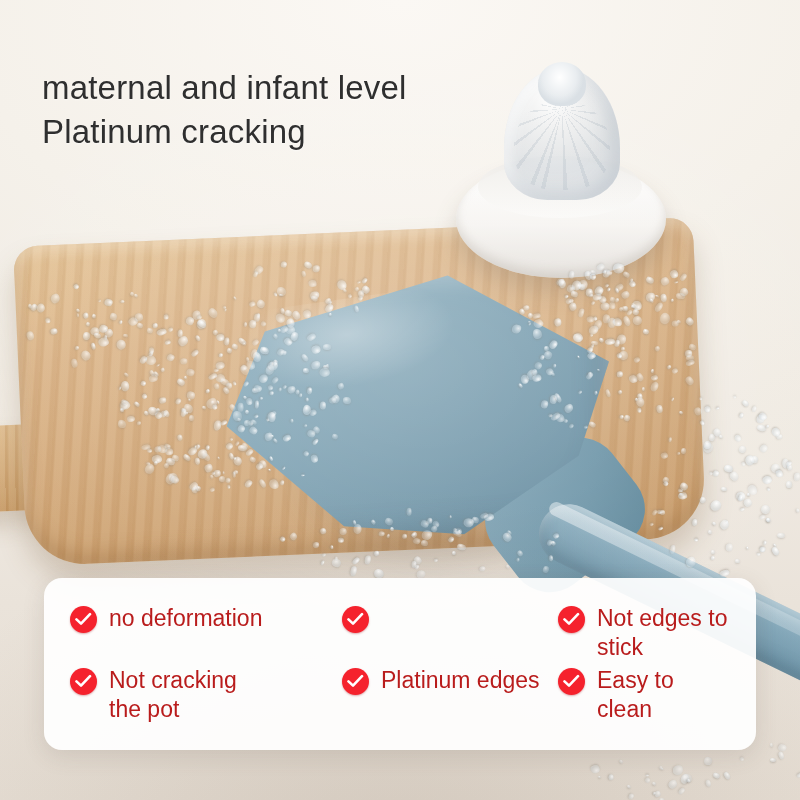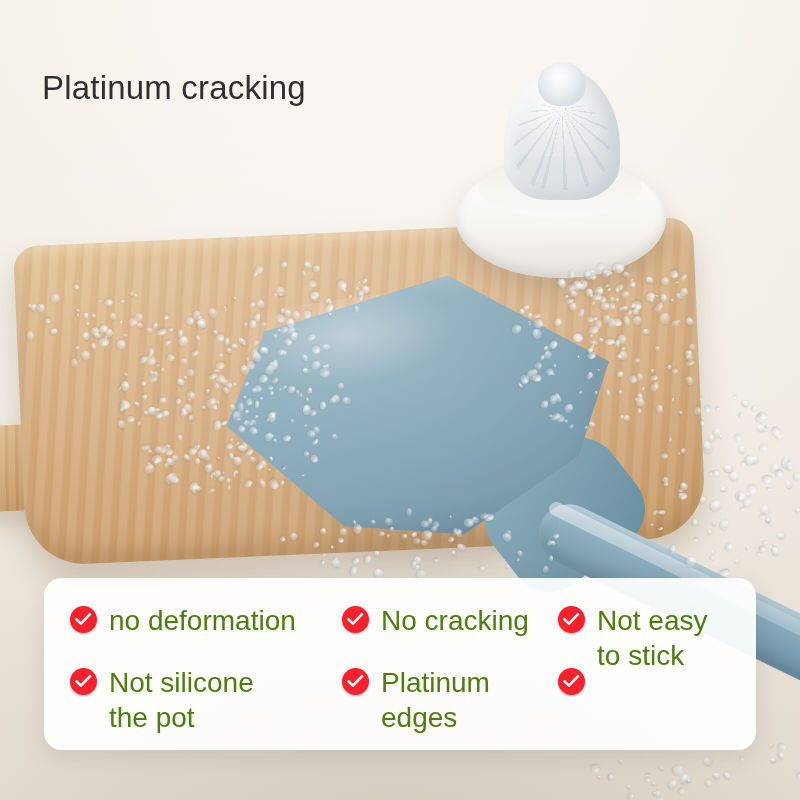--- a/index.html
+++ b/index.html
@@ -292,22 +292,22 @@
     width: 27px;
     height: 27px;
     border-radius: 50%;
     background: #f5222d;
     position: relative;
     margin-top: 2px;
     box-shadow: 0 1px 2px rgba(160, 20, 30, 0.35);
   }
   .check svg { position: absolute; left: 5px; top: 6px; }
   .feature-label {
-    font-size: 28px;
-    color: #4d7c0f;
+    font-size: 23px;
+    color: #b91c1c;
     line-height: 1.24;
     max-width: 200px;
   }
 </style>
 </head>
 <body>
 
 <div id="stage">
 
   <div class="bg-base"></div>
@@ -981,20 +981,21 @@
       <div class="crystal" style="left: 326.3px; top: 298.1px; width: 4.9px; height: 5.5px; border-radius: 50%; transform: rotate(59deg); opacity: 0.86;"></div>
       <div class="crystal" style="left: 342.9px; top: 289px; width: 4.1px; height: 2.8px; border-radius: 40% 55% 45% 50%; transform: rotate(28deg); opacity: 0.7;"></div>
       <div class="crystal" style="left: 352.9px; top: 306.6px; width: 7.4px; height: 4.2px; border-radius: 50%; transform: rotate(74deg); opacity: 0.76;"></div>
       <div class="crystal" style="left: 279px; top: 293.7px; width: 3.7px; height: 2.3px; border-radius: 50%; transform: rotate(0deg); opacity: 0.8;"></div>
       <div class="crystal" style="left: 276.5px; top: 286.6px; width: 9.3px; height: 8.5px; border-radius: 40% 55% 45% 50%; transform: rotate(6deg); opacity: 0.65;"></div>
     </div>
 
   <div class="bg-vignette"></div>
 
   <div class="headline">
+    <div>maternal and infant level</div>
     <div>Platinum cracking</div>
   </div>
 
   <div class="features">
     <div class="feature-grid">
 
       <div class="feature">
         <span class="check">
           <svg width="17" height="15" viewBox="0 0 17 15">
               <path d="M1.5 7.4 L6 11.6 L15 2.2" fill="none" stroke="#ffffff" stroke-width="2.6" stroke-linecap="round" stroke-linejoin="round"></path>
@@ -1002,55 +1003,55 @@
         </span>
         <span class="feature-label">no deformation</span>
       </div>
 
       <div class="feature">
         <span class="check">
           <svg width="17" height="15" viewBox="0 0 17 15">
               <path d="M1.5 7.4 L6 11.6 L15 2.2" fill="none" stroke="#ffffff" stroke-width="2.6" stroke-linecap="round" stroke-linejoin="round"></path>
             </svg>
         </span>
-        <span class="feature-label">No cracking</span>
       </div>
 
       <div class="feature">
         <span class="check">
           <svg width="17" height="15" viewBox="0 0 17 15">
               <path d="M1.5 7.4 L6 11.6 L15 2.2" fill="none" stroke="#ffffff" stroke-width="2.6" stroke-linecap="round" stroke-linejoin="round"></path>
             </svg>
         </span>
-        <span class="feature-label">Not easy to stick</span>
+        <span class="feature-label">Not edges to stick</span>
       </div>
 
       <div class="feature">
         <span class="check">
           <svg width="17" height="15" viewBox="0 0 17 15">
               <path d="M1.5 7.4 L6 11.6 L15 2.2" fill="none" stroke="#ffffff" stroke-width="2.6" stroke-linecap="round" stroke-linejoin="round"></path>
             </svg>
         </span>
-        <span class="feature-label" style="white-space:pre-line">Not silicone
+        <span class="feature-label" style="white-space:pre-line">Not cracking
 the pot</span>
       </div>
 
       <div class="feature">
         <span class="check">
           <svg width="17" height="15" viewBox="0 0 17 15">
               <path d="M1.5 7.4 L6 11.6 L15 2.2" fill="none" stroke="#ffffff" stroke-width="2.6" stroke-linecap="round" stroke-linejoin="round"></path>
             </svg>
         </span>
         <span class="feature-label">Platinum edges</span>
       </div>
 
       <div class="feature">
         <span class="check">
           <svg width="17" height="15" viewBox="0 0 17 15">
               <path d="M1.5 7.4 L6 11.6 L15 2.2" fill="none" stroke="#ffffff" stroke-width="2.6" stroke-linecap="round" stroke-linejoin="round"></path>
             </svg>
         </span>
+        <span class="feature-label">Easy to clean</span>
       </div>
 
     </div>
   </div>
 
 </div>
 
 </body></html>

